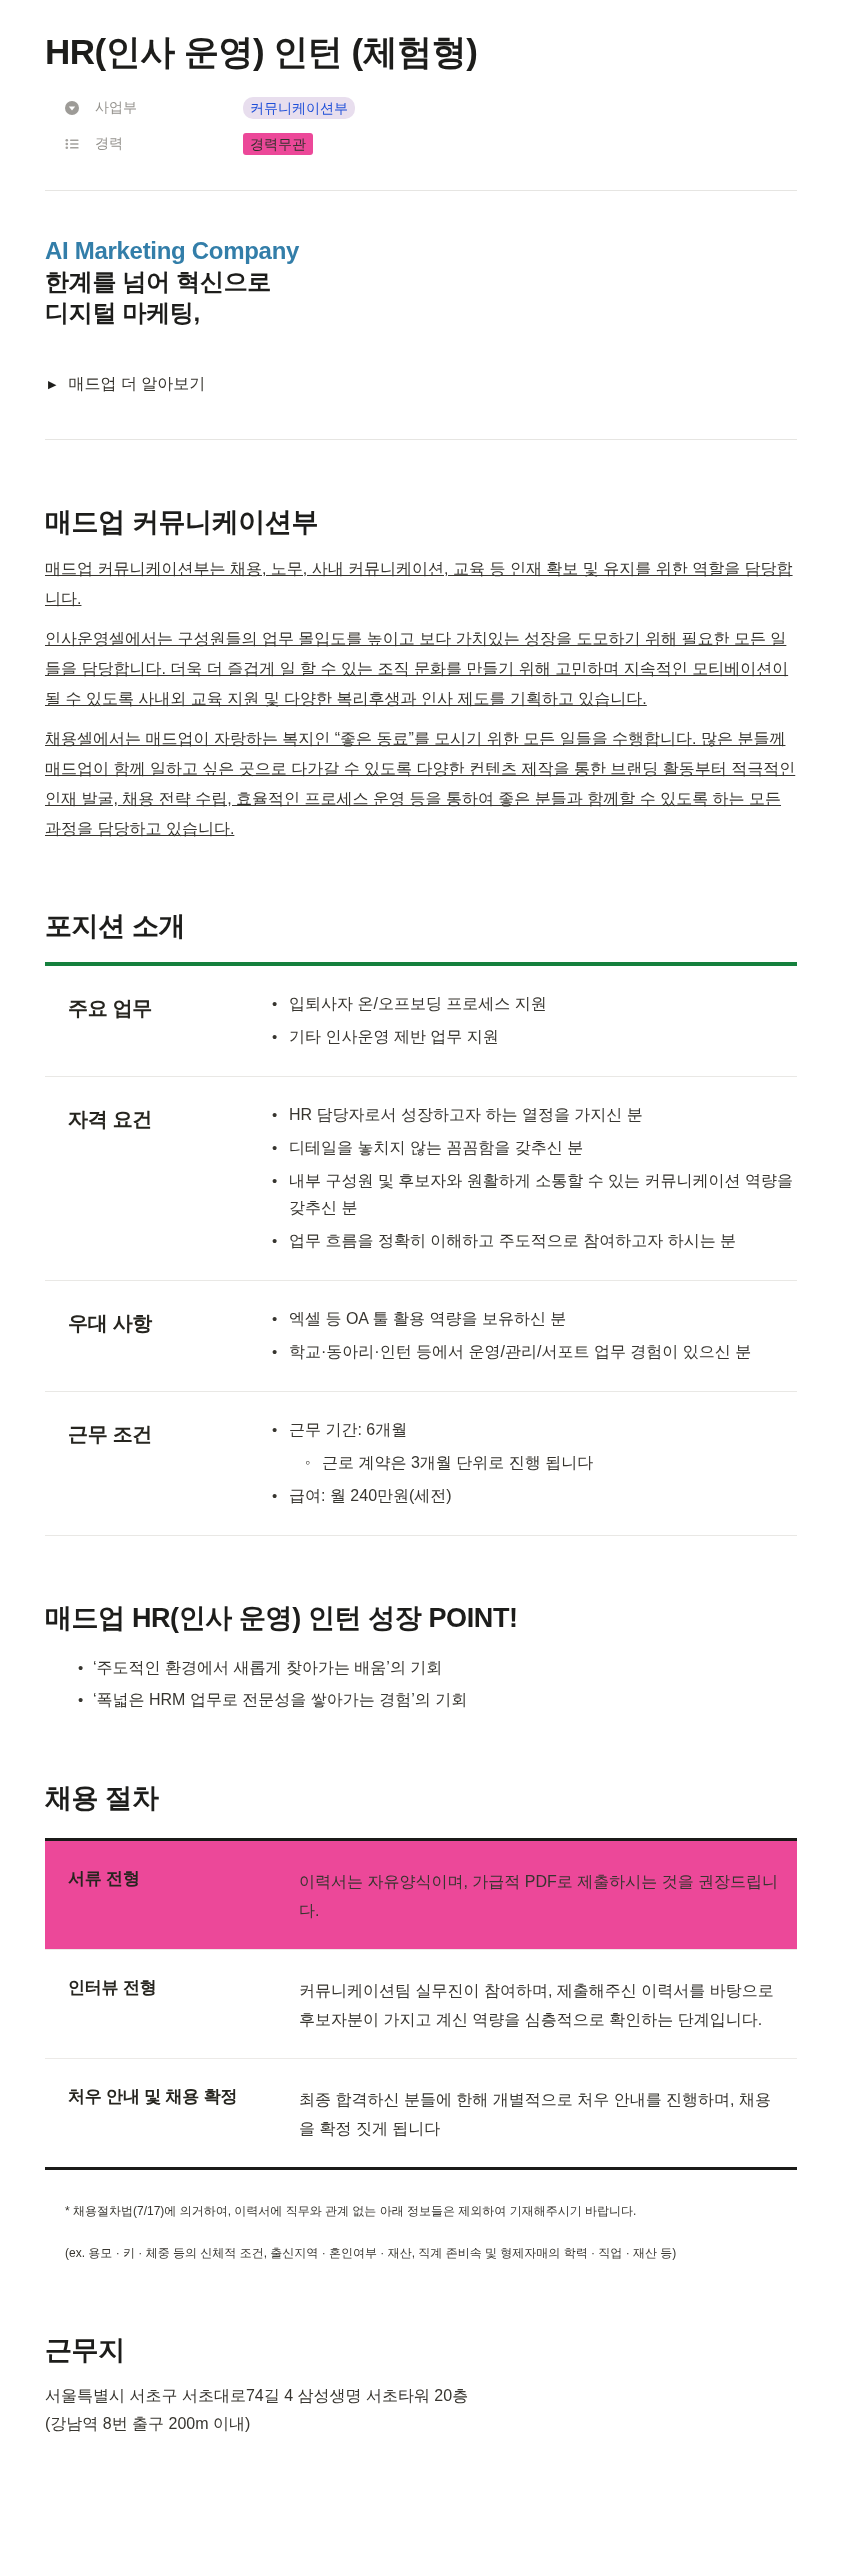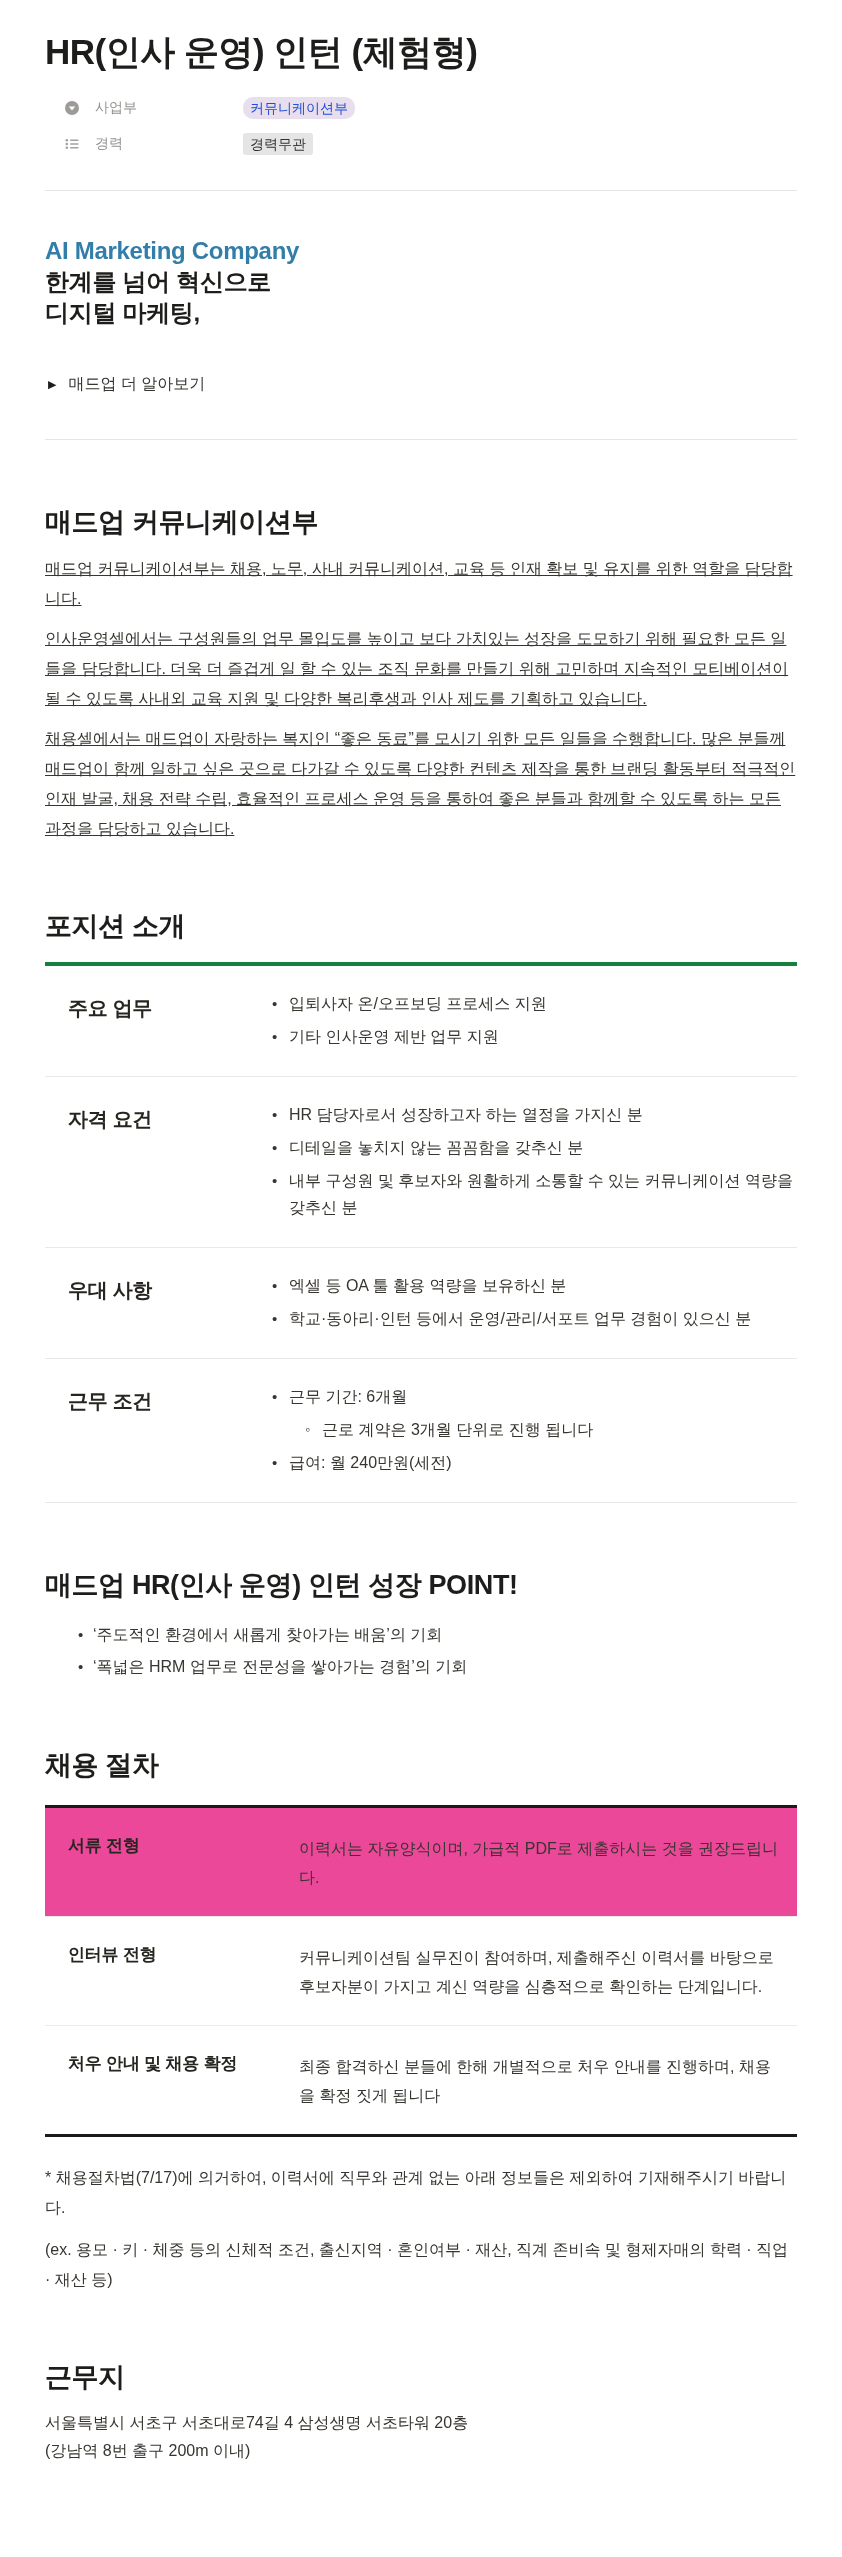--- a/index.html
+++ b/index.html
@@ -19,21 +19,21 @@
   }
   .props { margin-left: 20px; }
   .prop-row { display: flex; align-items: center; height: 36px; }
   .prop-icon { width: 14px; height: 14px; flex: none; display: inline-flex; }
   .prop-label { width: 148px; margin-left: 16px; font-size: 14px; color: #94928d; }
   .tag {
     font-size: 14px; padding: 2px 7px; border-radius: 3px;
     line-height: 1.3; white-space: nowrap; cursor: pointer;
   }
   .tag-purple { background: #e8deee; color: #1d4ed8; border-radius: 10px; }
-  .tag-gray   { background: #e5e5e5; color: #32302c; }
+  .tag-gray   { background: #ec4899; color: #32302c; }
 
   .divider { border: none; border-top: 1px solid #e6e5e2; margin-top: 28px; }
   .divider-2 { margin-top: 44px; }
 
   
   .intro { margin-top: 44px; }
   .intro-line { font-size: 24px; font-weight: 700; line-height: 31px; color: #1d1d1b; letter-spacing: -0.3px; }
   .intro-company { color: #337ea9; }
   .toggle-row {
     margin-top: 46px; display: flex; align-items: center; cursor: pointer;
@@ -67,21 +67,21 @@
 
   
   .proc-table { margin-top: 22px; border-top: 3px solid #1b1b19; border-bottom: 3px solid #1b1b19; }
   .proc-row { display: flex; padding: 26px 0 24px 0; border-bottom: 1px solid #eceae7; }
   .proc-row:last-child { border-bottom: none; }
   .proc-row.row-shaded { background: #ec4899; }
   .proc-label { flex: none; width: 254px; padding-left: 23px;
                 font-size: 17px; font-weight: 700; color: #26251f; letter-spacing: -0.2px; }
   .proc-desc { flex: 1; font-size: 16px; line-height: 29px; padding-right: 14px; }
 
-  .note { font-size: 16px; line-height: 30px; margin-top: 26px; }
+  .note { font-size: 12px; line-height: 30px; margin-top: 26px; margin-left: 20px; }
   .note + .note { margin-top: 12px; }
 
   .addr { font-size: 16px; line-height: 28px; }
 </style>
 </head>
 <body>
 
 <div class="page">
 
   <h1 class="title">HR(인사 운영) 인턴 (체험형)</h1>
@@ -146,20 +146,21 @@
           <li>기타 인사운영 제반 업무 지원</li>
         </ul>
       </div>
 
       <div class="pos-row">
         <div class="pos-label">자격 요건</div>
         <ul class="pos-items">
           <li>HR 담당자로서 성장하고자 하는 열정을 가지신 분</li>
           <li>디테일을 놓치지 않는 꼼꼼함을 갖추신 분</li>
           <li>내부 구성원 및 후보자와 원활하게 소통할 수 있는 커뮤니케이션 역량을 갖추신 분</li>
+          <li>업무 흐름을 정확히 이해하고 주도적으로 참여하고자 하시는 분</li>
         </ul>
       </div>
 
       <div class="pos-row">
         <div class="pos-label">우대 사항</div>
         <ul class="pos-items">
           <li>엑셀 등 OA 툴 활용 역량을 보유하신 분</li>
           <li>학교·동아리·인턴 등에서 운영/관리/서포트 업무 경험이 있으신 분</li>
         </ul>
       </div>

